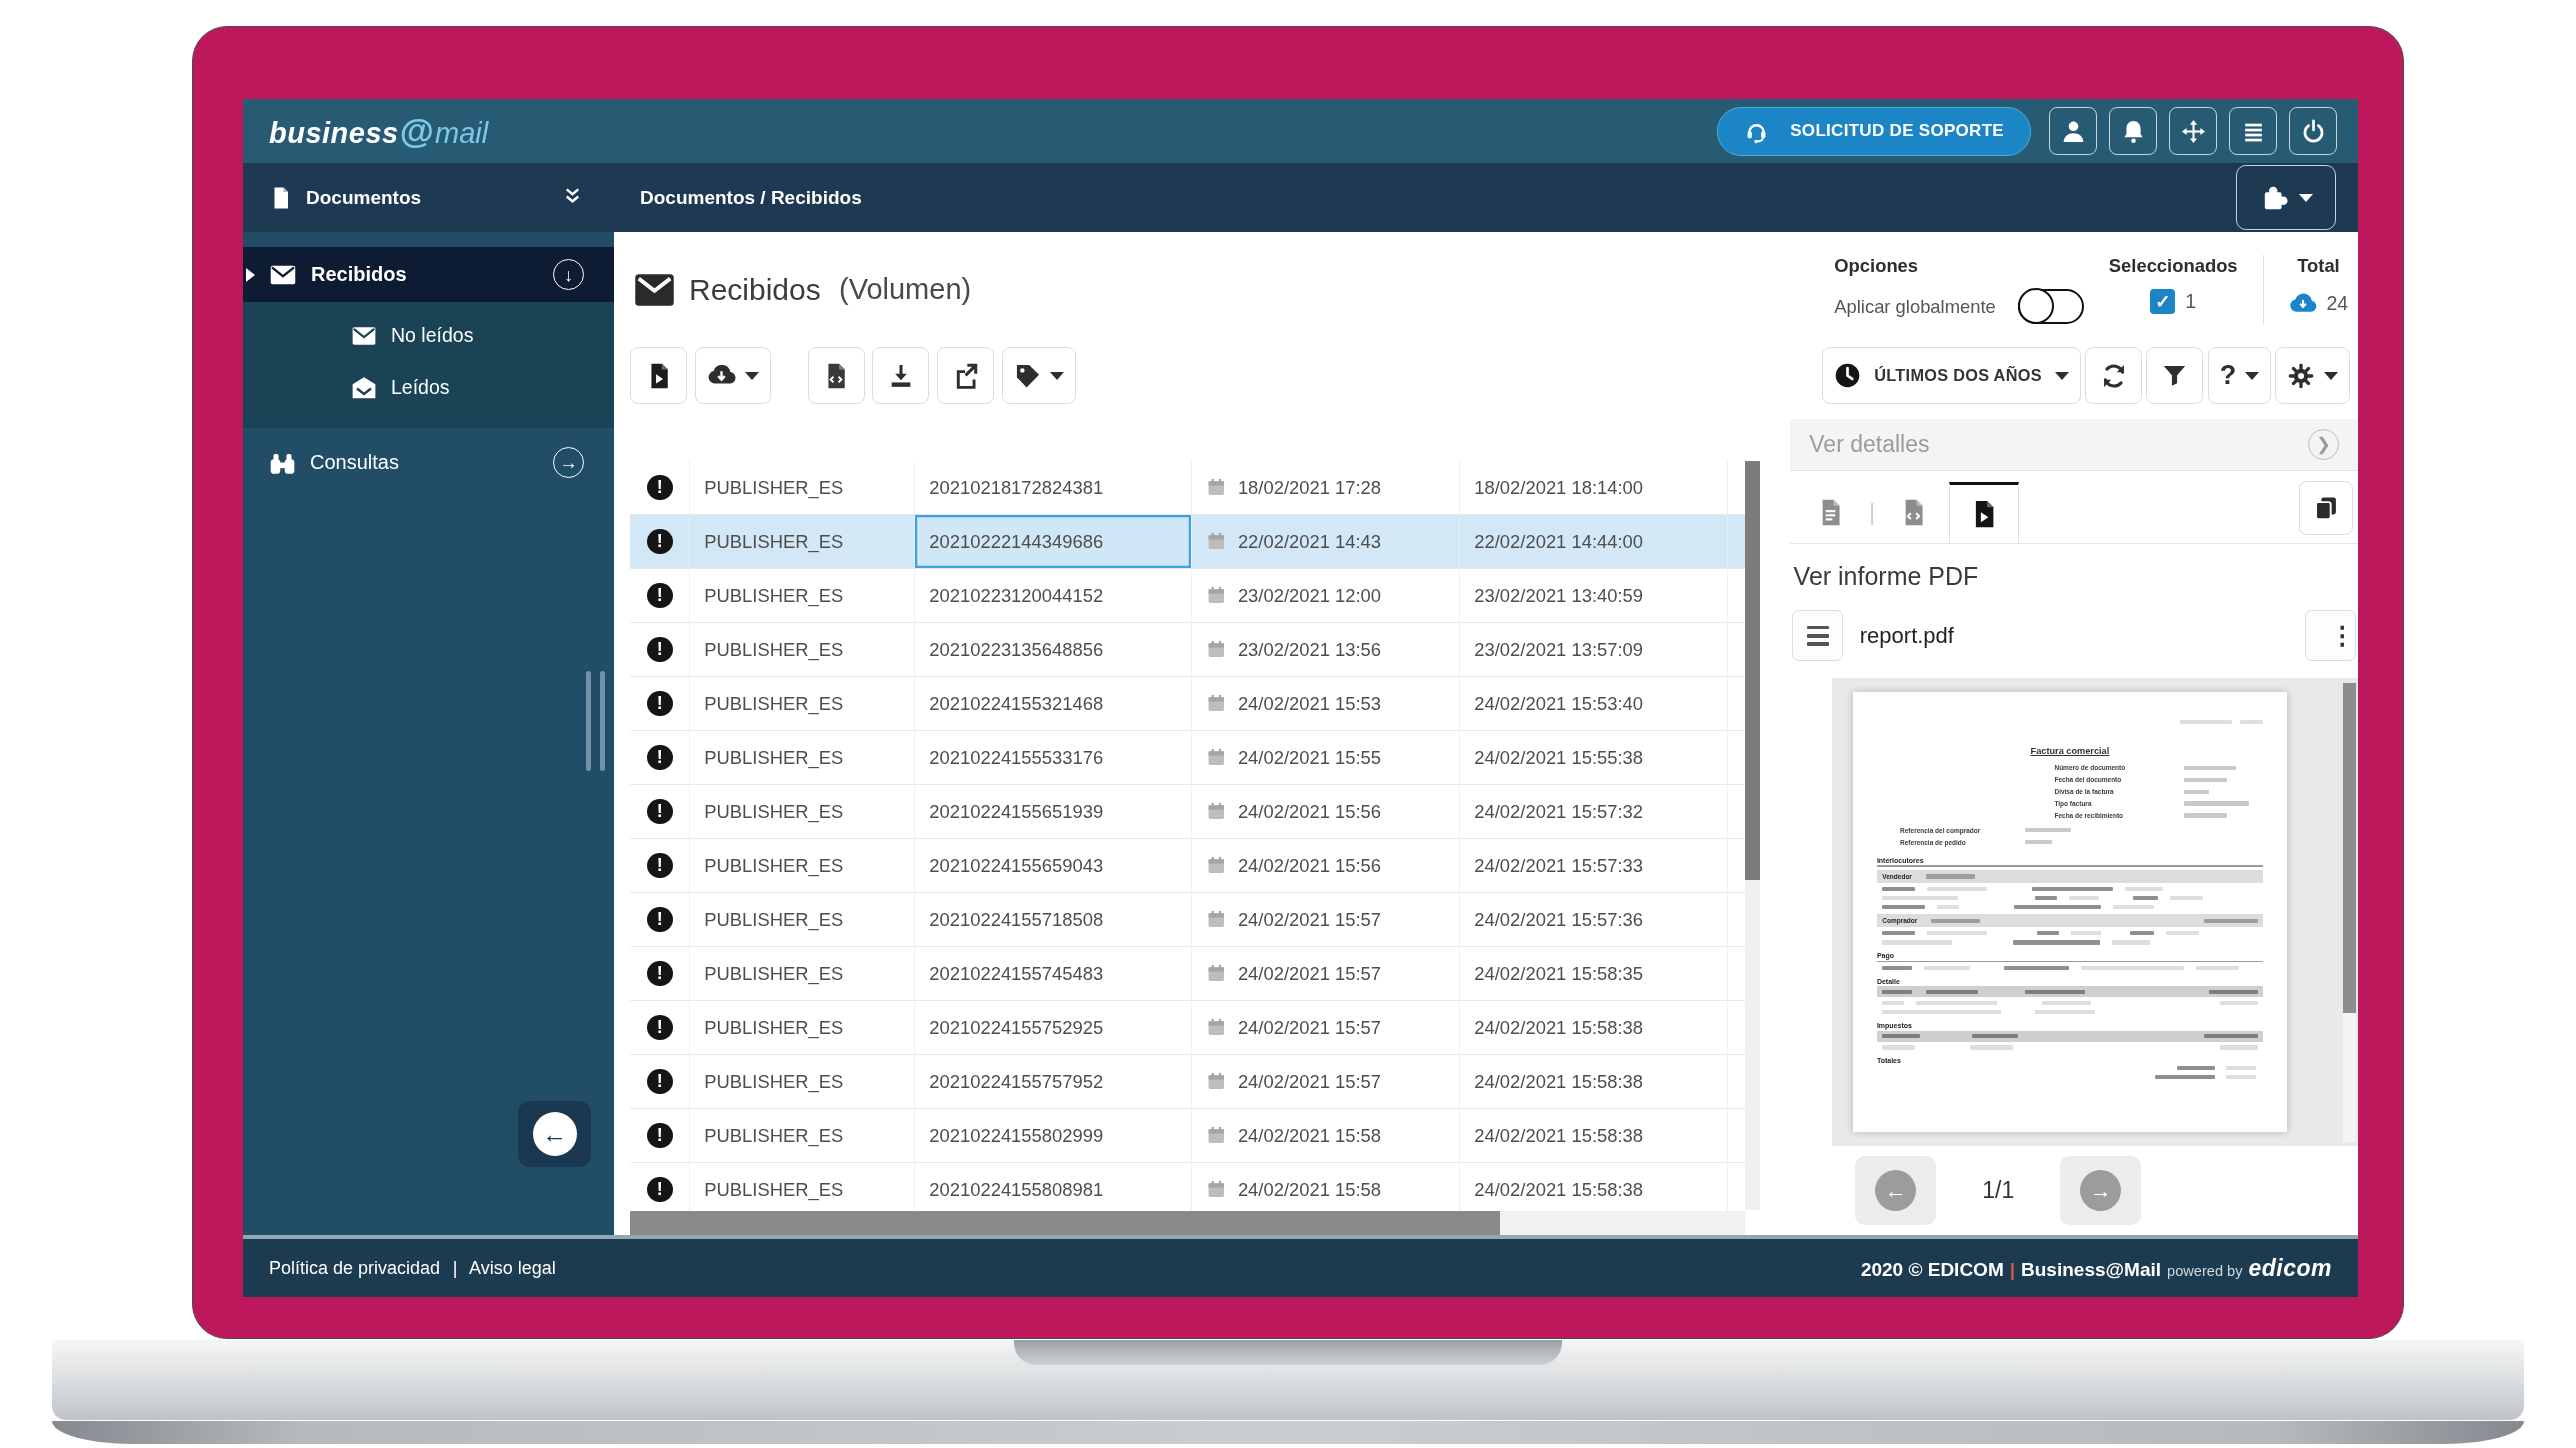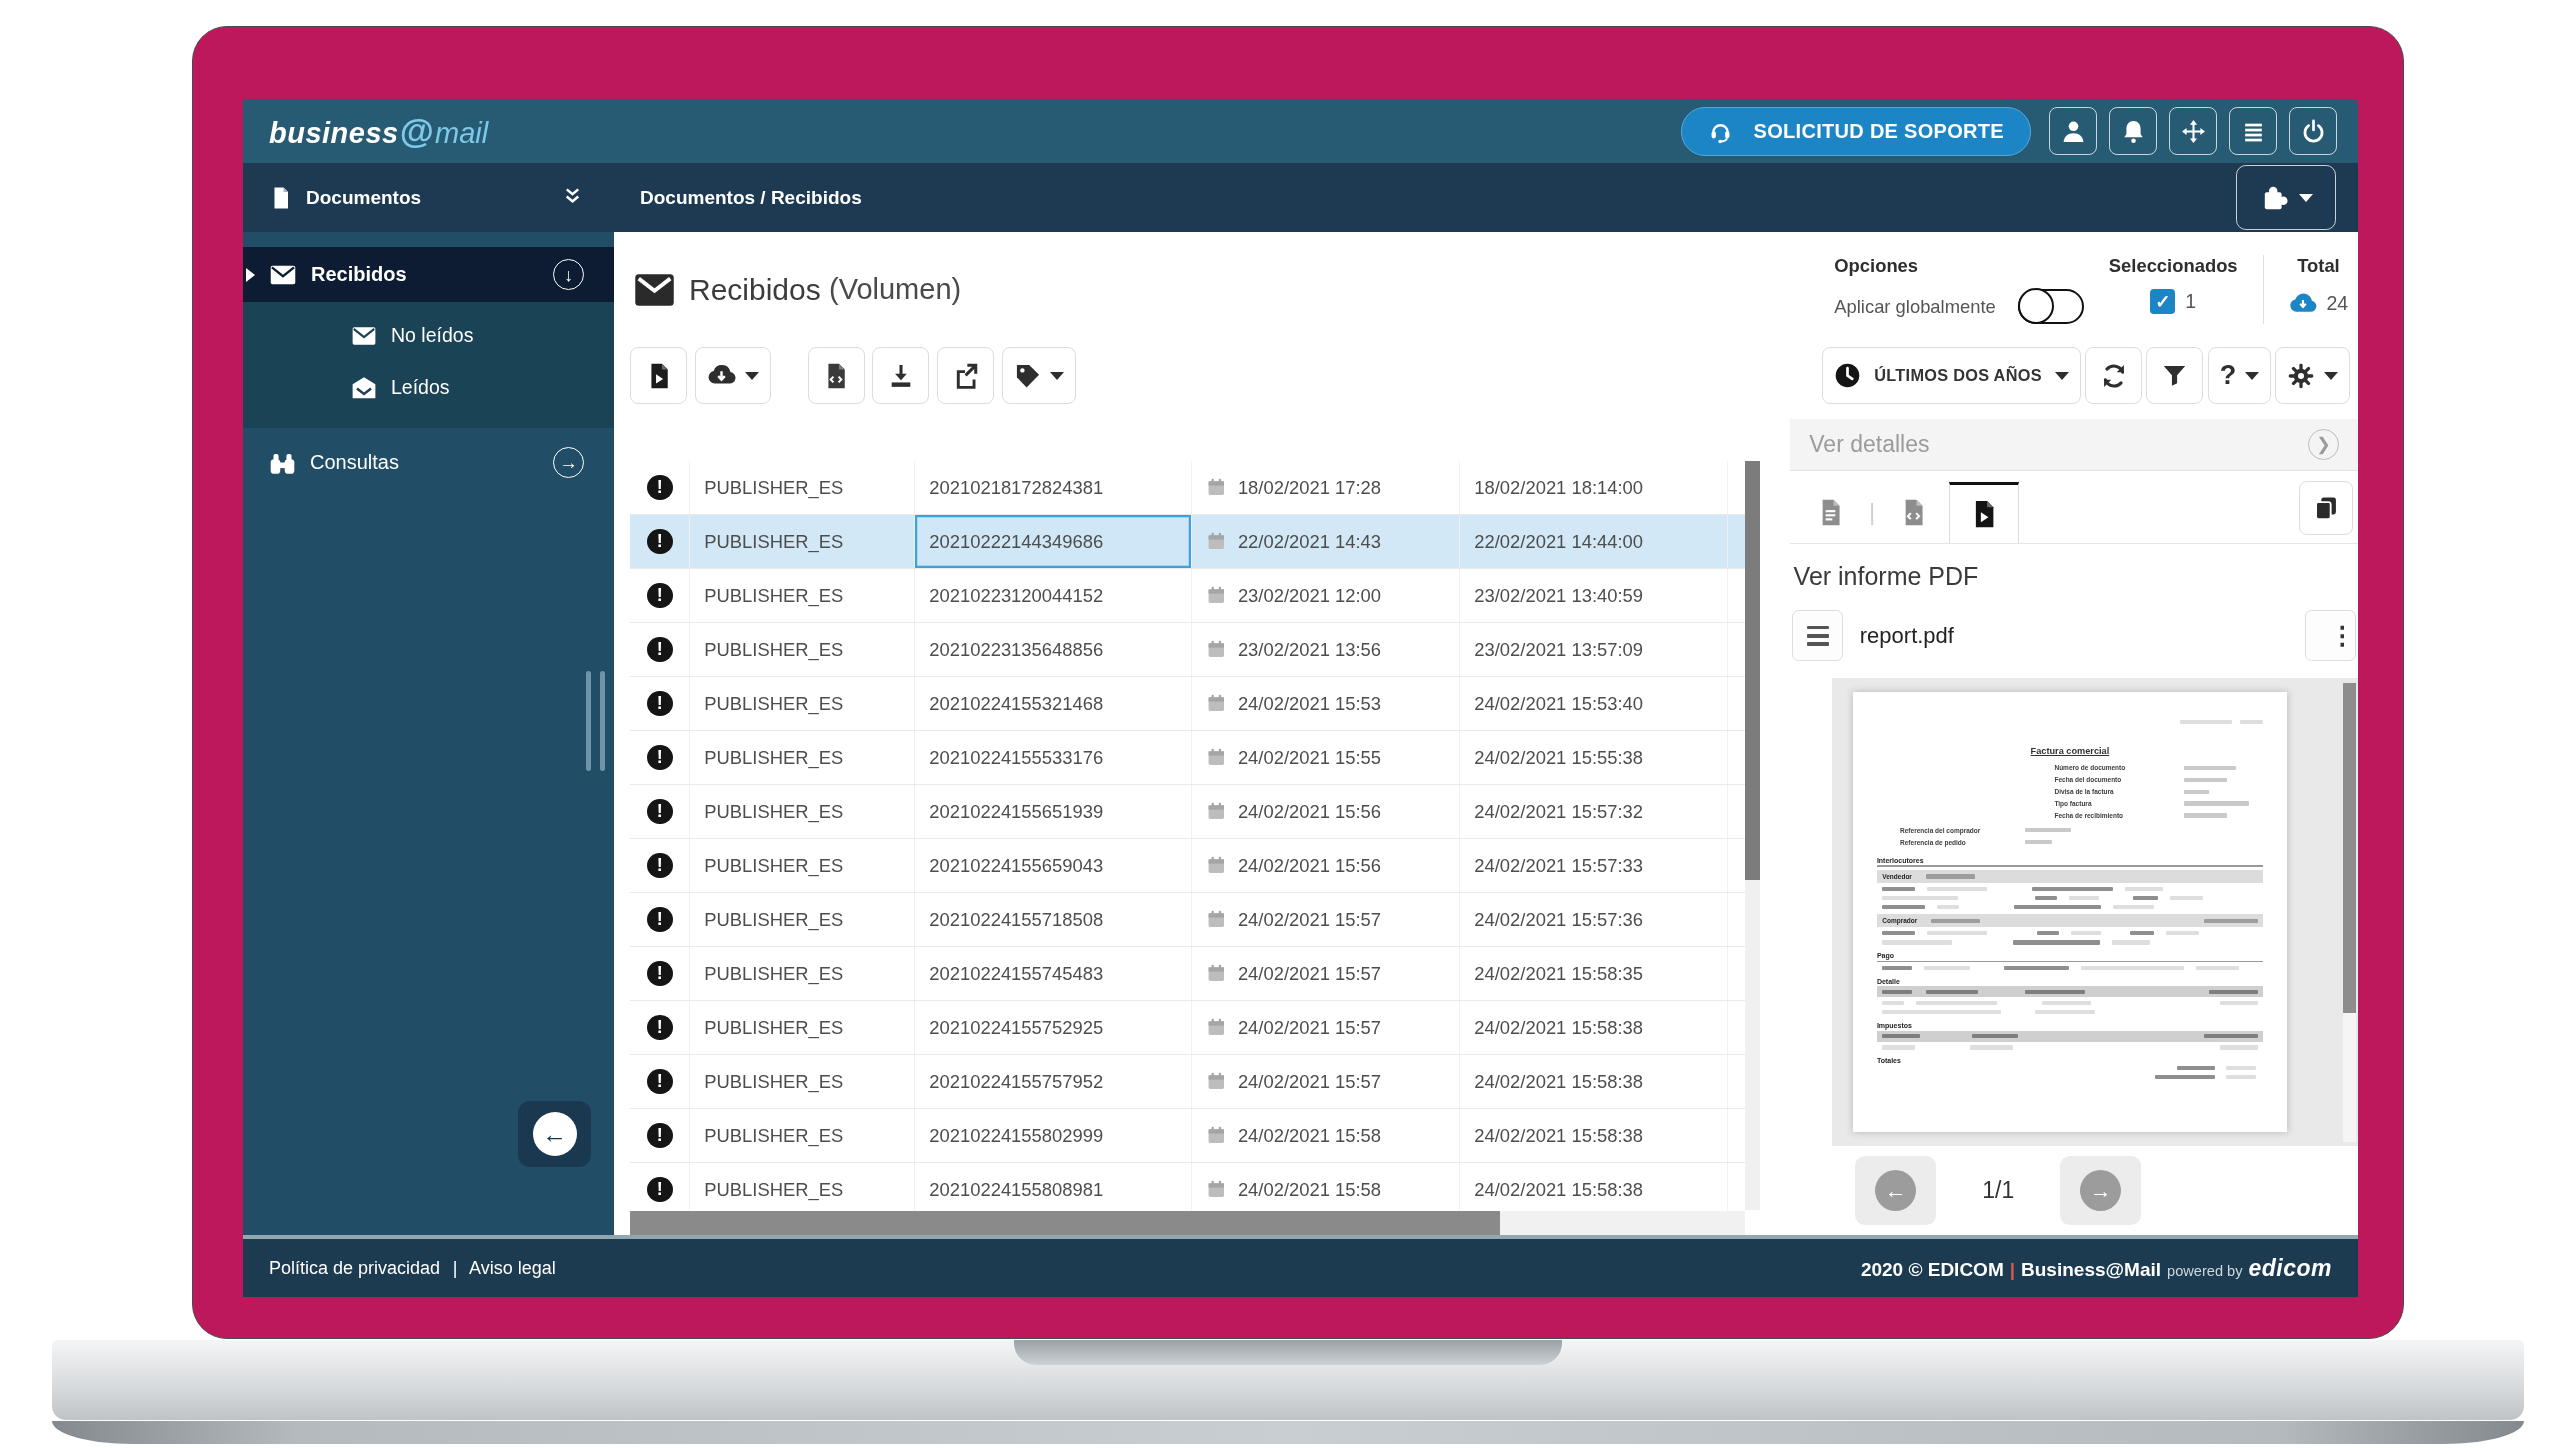--- a/index.html
+++ b/index.html
@@ -21,21 +21,21 @@
   
   .app{width:2115px;height:1198px;background:#ffffff;display:flex;flex-direction:column;overflow:hidden;font-size:18px;color:#444;}
 
   
   .topbar{height:64px;flex:0 0 64px;background:#275b74;display:flex;align-items:center;padding:0 20.6px 0 26px;box-sizing:border-box;}
   .logo{display:flex;align-items:baseline;}
   .logo .biz{color:#fff;font-size:29px;font-style:italic;font-weight:bold;letter-spacing:0.5px;}
   .logo .at{color:#7fc9e8;font-size:35px;font-weight:bold;margin:0 1.1px;}
   .logo .mail{color:#7fc9e8;font-size:29px;font-style:italic;}
   .support-btn{margin-left:auto;display:flex;align-items:center;gap:21px;height:47px;padding:0 26px;border-radius:24px;
-    background:#1b85c6;border:1.6px solid #55a9d8;color:#fff;font-size:20px;font-weight:bold;letter-spacing:0.3px;cursor:pointer;}
+    background:#1b85c6;border:1.6px solid #55a9d8;color:#fff;font-size:17px;font-weight:bold;letter-spacing:0.3px;cursor:pointer;}
   .winbtns{display:flex;gap:12px;margin-left:18.4px;}
   .winbtn{width:48px;height:48px;border:1.6px solid #c9d6dd;border-radius:8.1px;display:flex;align-items:center;justify-content:center;box-sizing:border-box;cursor:pointer;}
 
   
   .subbar{height:69px;flex:0 0 69px;background:#1d3a52;display:flex;align-items:center;color:#fff;}
   .subbar-left{width:371px;flex:0 0 371px;display:flex;align-items:center;padding:0 30px 0 26px;box-sizing:border-box;}
   .subbar-left .lbl{font-size:19px;font-weight:bold;margin-left:13px;}
   .subbar-left .chevs{margin-left:auto;}
   .crumb{font-size:19px;font-weight:bold;margin-left:26px;}
   .puzzle-btn{margin-left:auto;margin-right:22px;width:100px;height:65px;border:1.6px solid #c7d3da;border-radius:9.8px;
@@ -61,21 +61,21 @@
      display:flex;align-items:center;justify-content:center;cursor:pointer;}
   .collapse-btn .circle{width:44px;height:44px;border-radius:50%;background:#fff;display:flex;align-items:center;justify-content:center;
      font-size:25px;font-weight:bold;color:#16344a;}
 
   
   .main{flex:1;display:flex;flex-direction:column;min-width:0;background:#fff;padding-left:16.3px;box-sizing:border-box;}
 
   .title-row{height:115px;flex:0 0 115px;display:flex;align-items:center;}
   .page-title{display:flex;align-items:center;gap:4.3px;}
   .page-title .t1{font-size:30px;color:#3c3c3c;margin-left:5.4px;}
-  .page-title .t2{font-size:29px;color:#4a4a4a;font-weight:300;margin-left:4px;}
+  .page-title .t2{font-size:29px;color:#4a4a4a;font-weight:300;margin-left:14px;}
   .options-block{margin-left:auto;display:flex;align-items:flex-start;gap:25px;padding-right:9.8px;}
   .opt-h{font-size:18.4px;font-weight:bold;color:#2e2e2e;margin-bottom:12px;}
   .opt-col1 .row2{display:flex;align-items:center;gap:22px;font-size:18.4px;color:#555;}
   .toggle{width:66px;height:35px;border:2.7px solid #111;border-radius:18.4px;background:#fff;position:relative;box-sizing:border-box;cursor:pointer;}
   .toggle .knob{position:absolute;left:-2.2px;top:-3.3px;width:36px;height:36px;border-radius:50%;background:#fff;border:2.7px solid #111;box-sizing:border-box;}
   .opt-col2,.opt-col3{text-align:center;}
   .opt-val{display:flex;align-items:center;justify-content:center;gap:9.8px;font-size:19.5px;color:#555;}
   .chk{width:25px;height:25px;background:#1b85c6;border-radius:3.8px;color:#fff;font-size:18.4px;font-weight:bold;display:flex;align-items:center;justify-content:center;}
   .opt-div{width:1.1px;background:#e0e0e0;align-self:stretch;}
 

